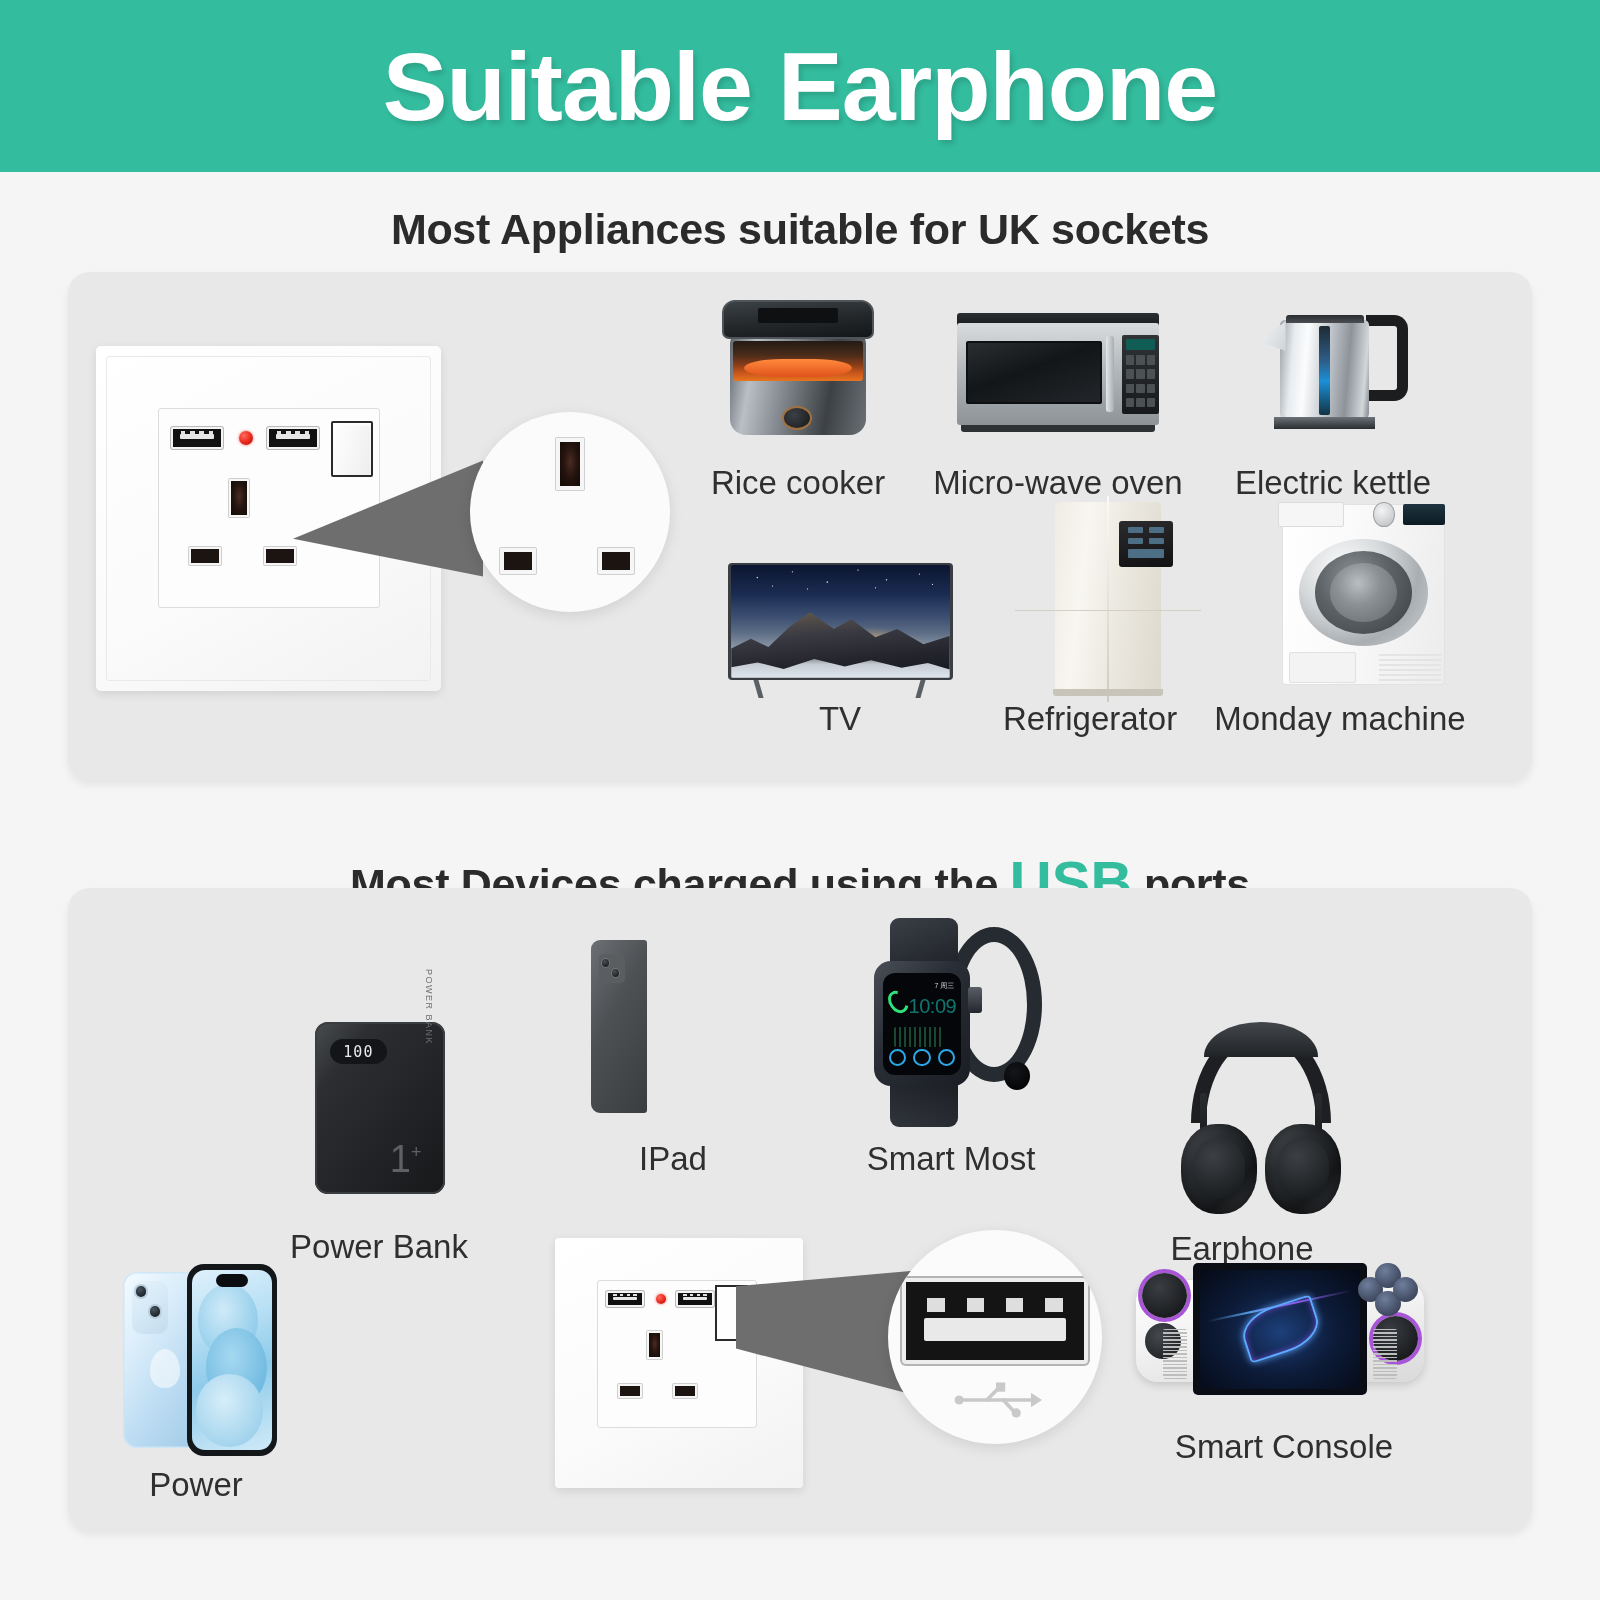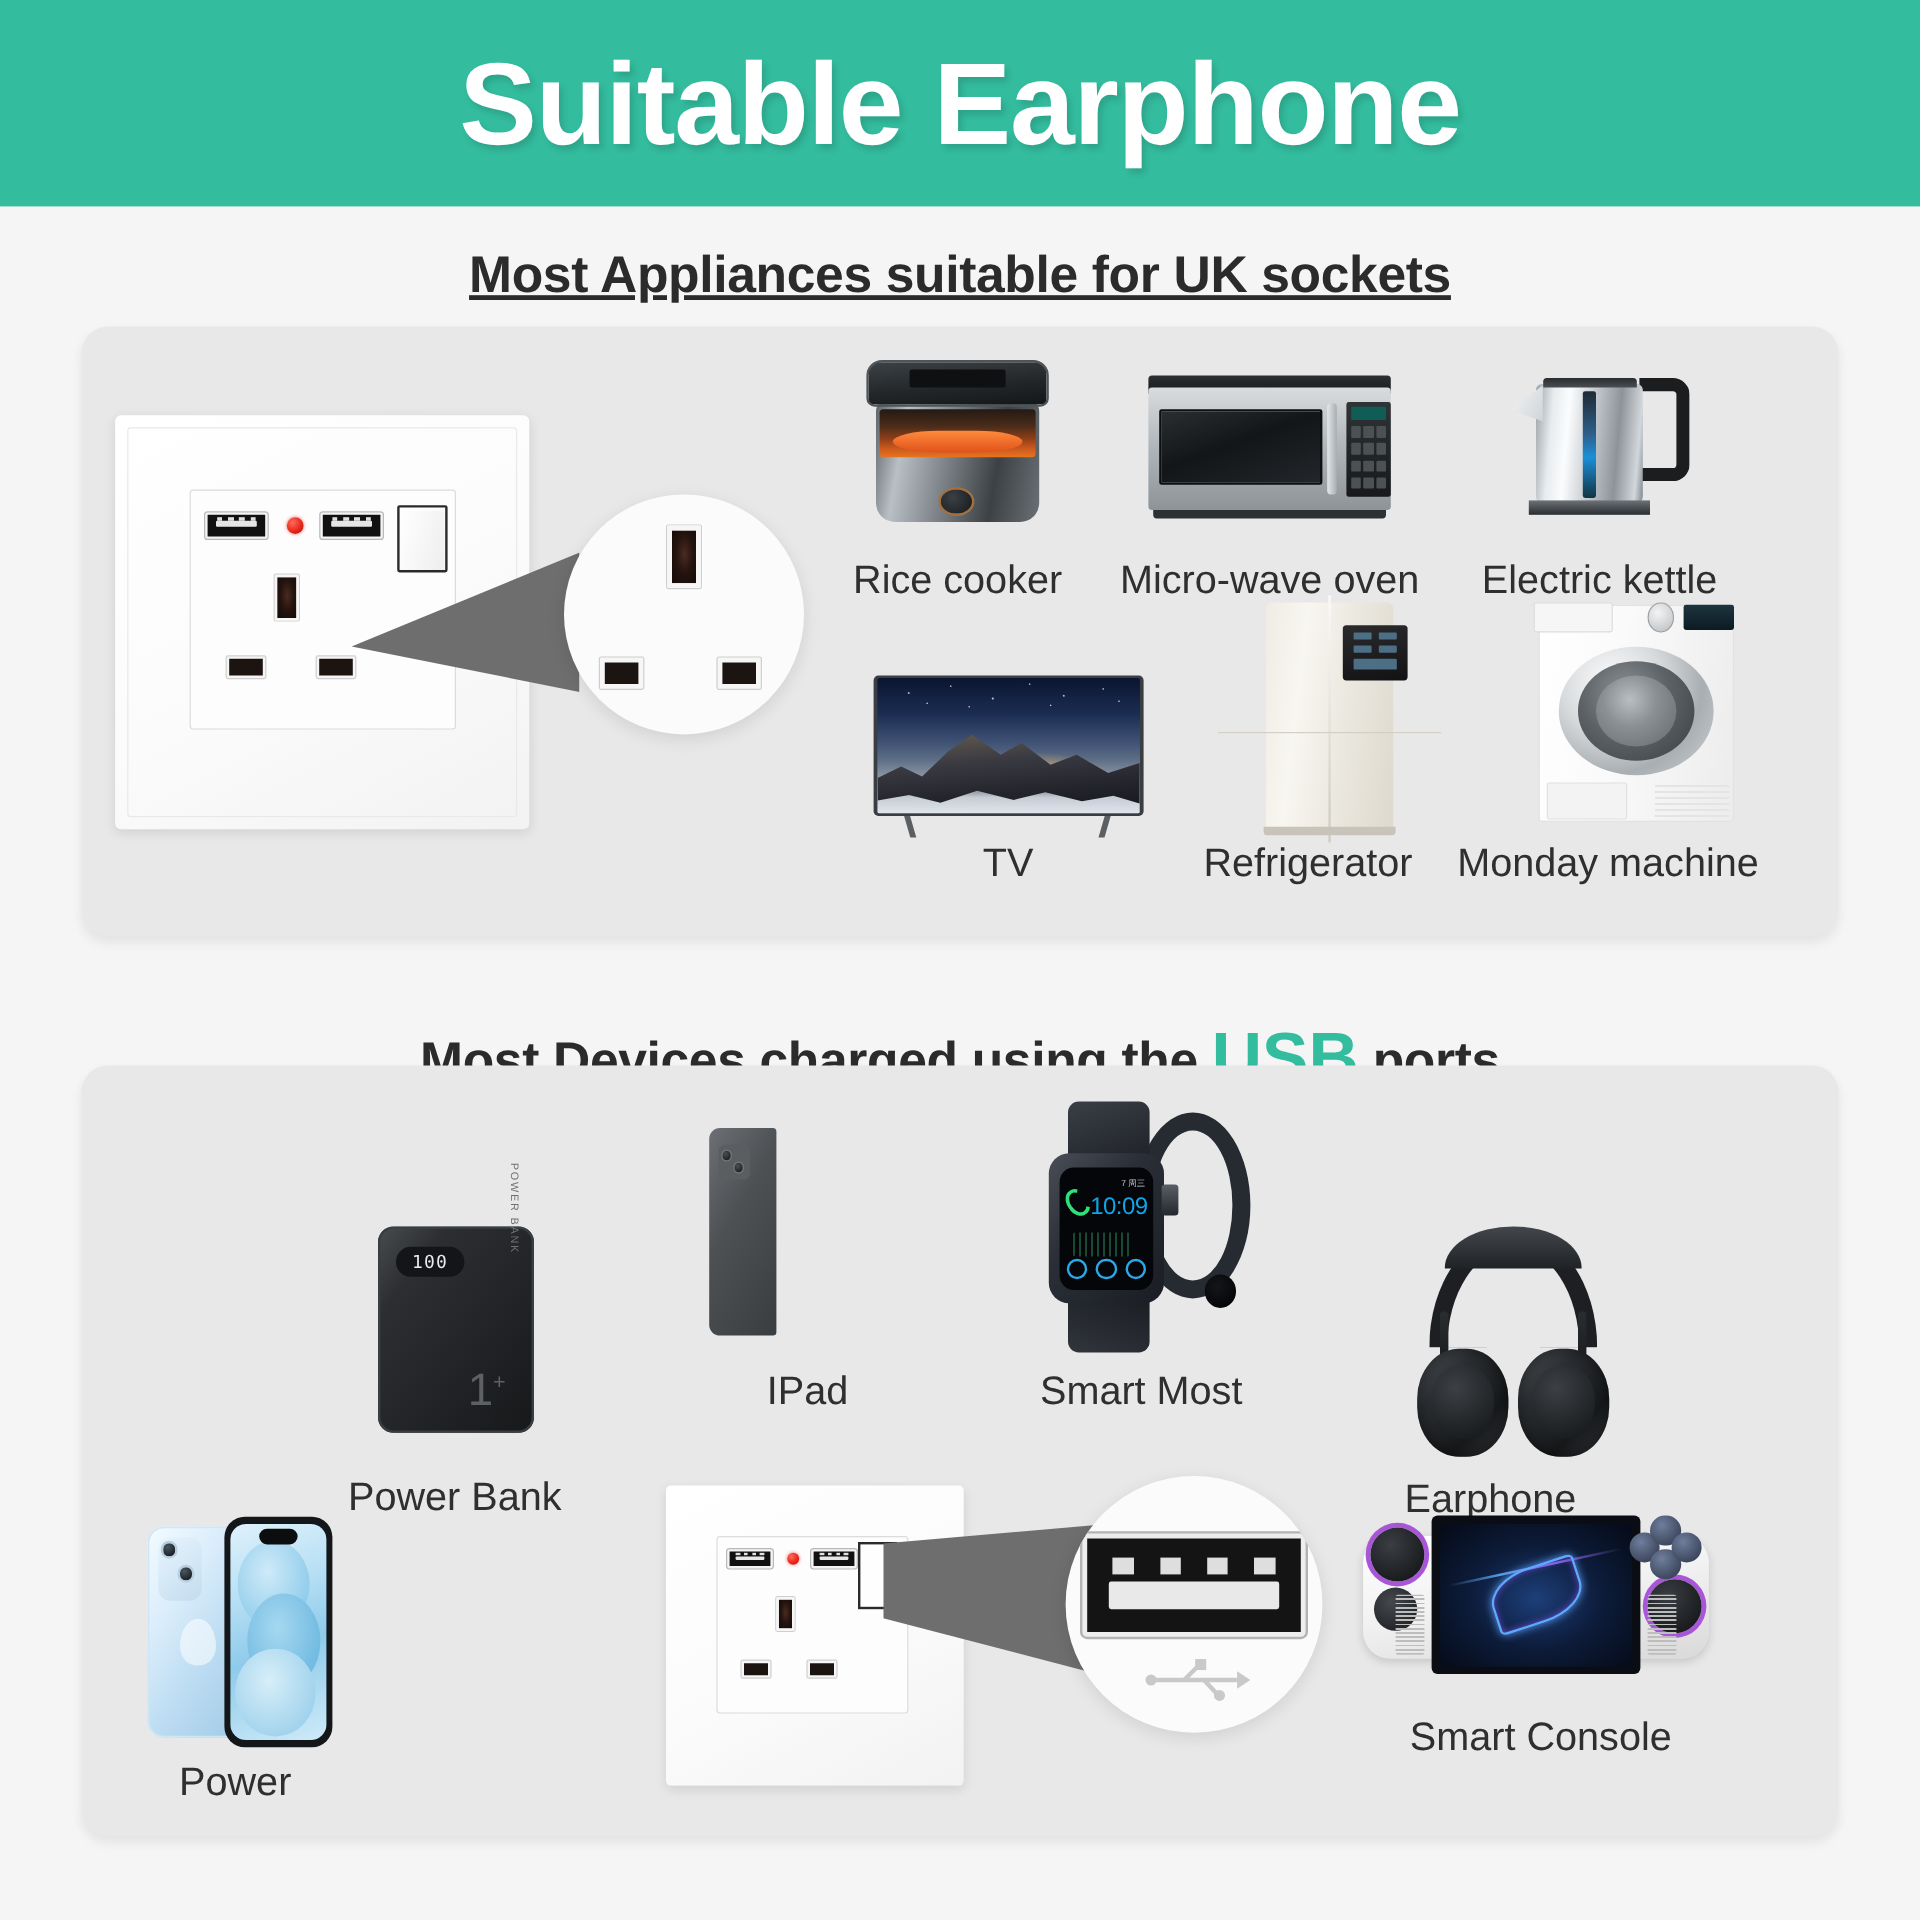--- a/index.html
+++ b/index.html
@@ -32,21 +32,20 @@
   }
 
   
   .section-heading {
     width: 100%;
     text-align: center;
     font-size: 43px;
     font-weight: bold;
     color: #2b2b2b;
     letter-spacing: -0.3px;
-    text-decoration: underline;
   }
   #heading1 { margin-top: 33px; }
   #heading2 { margin-top: 36px; }
   .usb-word {
     color: #33bc9e;
     font-size: 58px;
     font-weight: bold;
     vertical-align: -3px;
     letter-spacing: 0px;
   }
@@ -471,21 +470,21 @@
   .sw-screen {
     position: absolute; left: 9%; top: 9%; right: 9%; bottom: 9%;
     background: #05060a; border-radius: 12px; overflow: hidden;
   }
   .sw-date {
     position: absolute; right: 9%; top: 8%;
     color: #c8ccd2; font-size: 7px;
   }
   .sw-time {
     position: absolute; left: 33%; top: 22%;
-    color: #0ea5e9; font-size: 20px; font-weight: 500; letter-spacing: -0.5px;
+    color: #0f766e; font-size: 20px; font-weight: 500; letter-spacing: -0.5px;
   }
   .sw-ring {
     position: absolute; left: 8%; top: 17%; width: 23%; height: 23%;
     border-radius: 50%;
     border: 3px solid #2fe07a;
     border-right-color: transparent;
     transform: rotate(-35deg);
   }
   .sw-graph {
     position: absolute; left: 14%; top: 53%; width: 62%; height: 20%;

